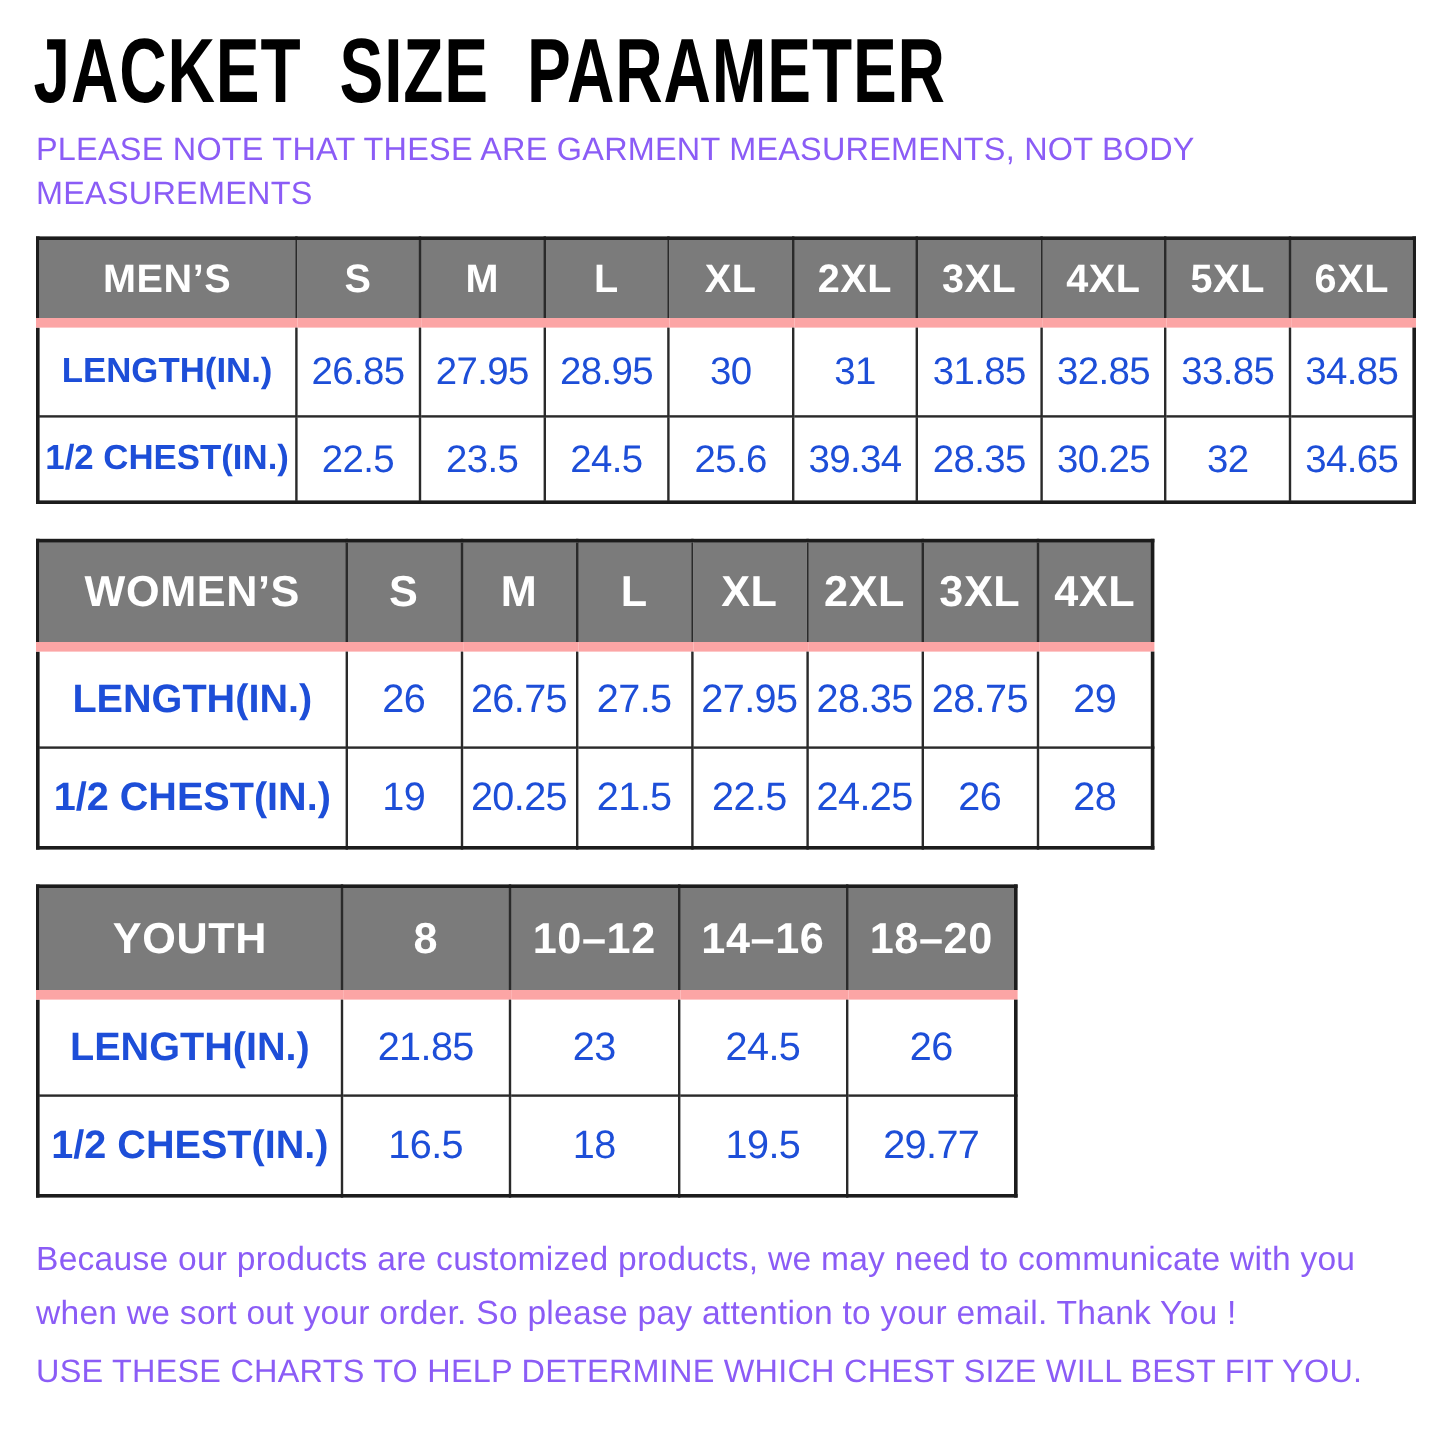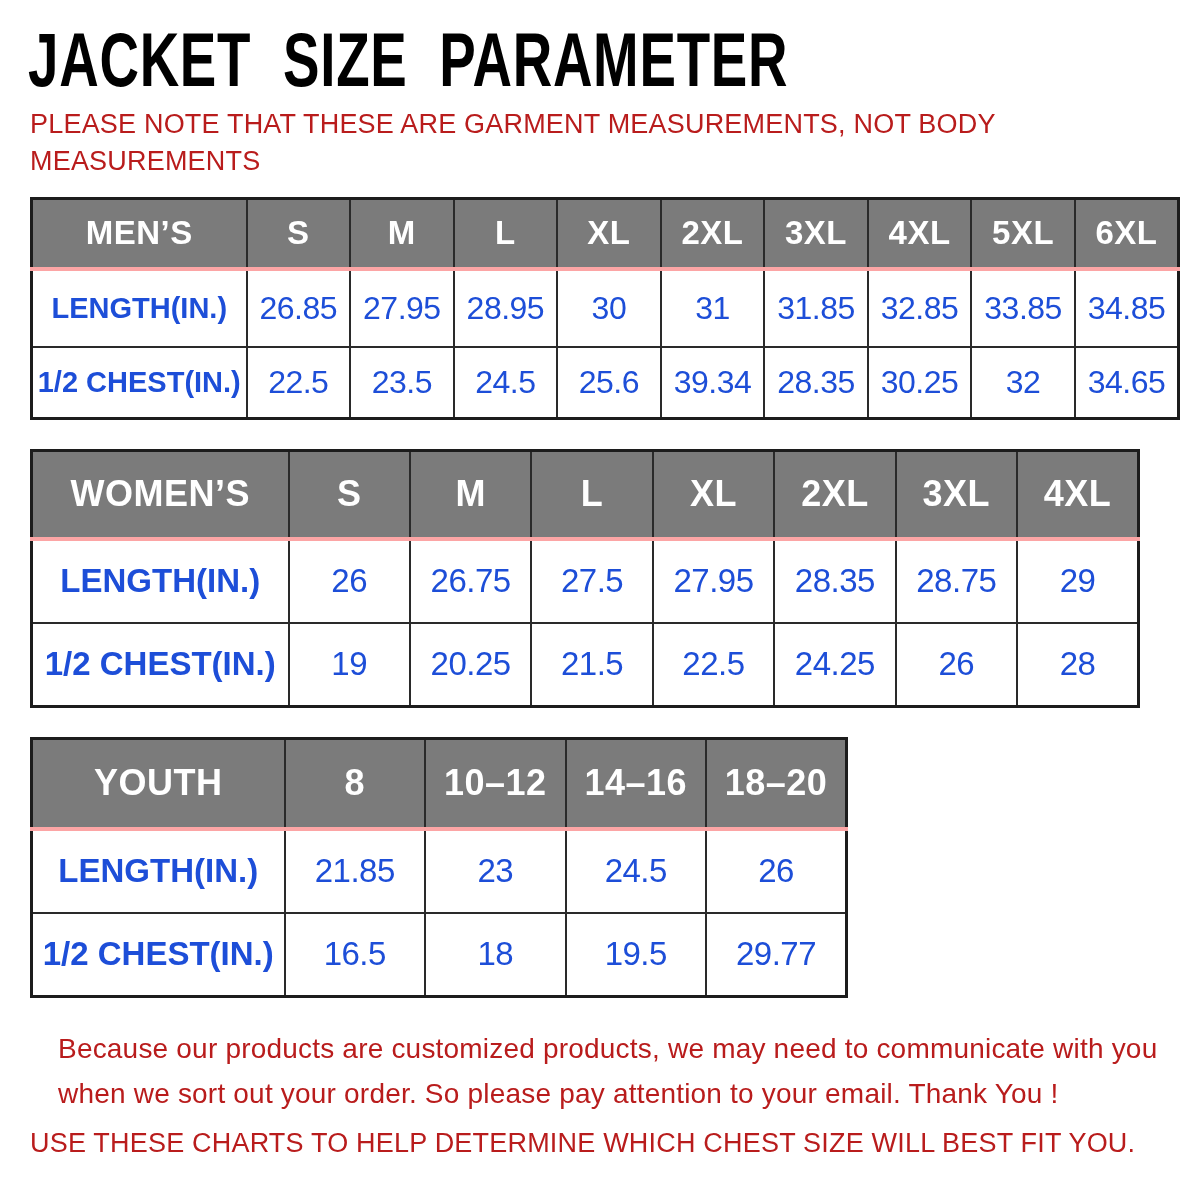--- a/index.html
+++ b/index.html
@@ -19,69 +19,69 @@
     letter-spacing:1px; word-spacing:22px; white-space:nowrap;
     transform:scaleX(0.72); transform-origin:left top;
   }
 
   
   .note {
     position:absolute; left:30px; top:106px;
     font-size:27px; line-height:37px; font-weight:normal;
     letter-spacing:0.2px;
   }
-  .red { color:#b91c1c; }
+  .red { color:#8b5cf6; }
   .note span { display:block; }
 
   
   table.tbl {
     position:absolute; border-collapse:collapse; table-layout:fixed;
     background:#fff; border:3px solid #1c1c1c;
   }
   table.tbl th, table.tbl td {
     border:2px solid #2a2a2a;
     text-align:center; vertical-align:middle;
     overflow:hidden; white-space:nowrap;
   }
   table.tbl th {
     background:#7b7b7b; color:#ffffff;
     font-weight:bold; font-size:33px; letter-spacing:0.5px;
-    border-bottom:4px solid #fca5a5;
+    border-bottom:8px solid #fca5a5;
   }
   table.tbl td { font-size:32px; letter-spacing:-0.5px; color:#1d4ed8; }
   table.tbl td.lbl { font-size:29px; letter-spacing:0px; font-weight:bold; }
 
   #men-table   { left:30px; top:197px; width:1150px; }
   #men-table   col.c0 { width:215px; }
   #men-table   tr.hd { height:70px; }
   #men-table   tr.r0 { height:78px; }
   #men-table   tr.r1 { height:72px; }
 
-  #women-table { left:30px; top:449px; width:1110px; }
+  #women-table { left:30px; top:449px; width:932px; }
   #women-table col.c0 { width:257px; }
   #women-table tr.hd { height:88px; }
   #women-table tr.r0 { height:84px; }
   #women-table tr.r1 { height:84px; }
   #women-table th { font-size:36px; }
   #women-table td { font-size:33px; }
 
   #youth-table { left:30px; top:737px; width:818px; }
   #youth-table col.c0 { width:253px; }
   #youth-table tr.hd { height:90px; }
   #youth-table tr.r0 { height:84px; }
   #youth-table tr.r1 { height:84px; }
   #youth-table th { font-size:36px; }
   #youth-table td { font-size:33px; }
 
   
   .footer-para {
     position:absolute; left:30px; top:1026px;
     font-size:28px; line-height:45px; letter-spacing:0.2px;
   }
-  .footer-para span { display:block;margin-left:28px; }
+  .footer-para span { display:block; }
   .footer-charts {
     position:absolute; left:30px; top:1128px;
     font-size:27px; letter-spacing:0.2px; white-space:nowrap;
   }
 </style>
 </head>
 <body>
 
 <div class="page">
 

